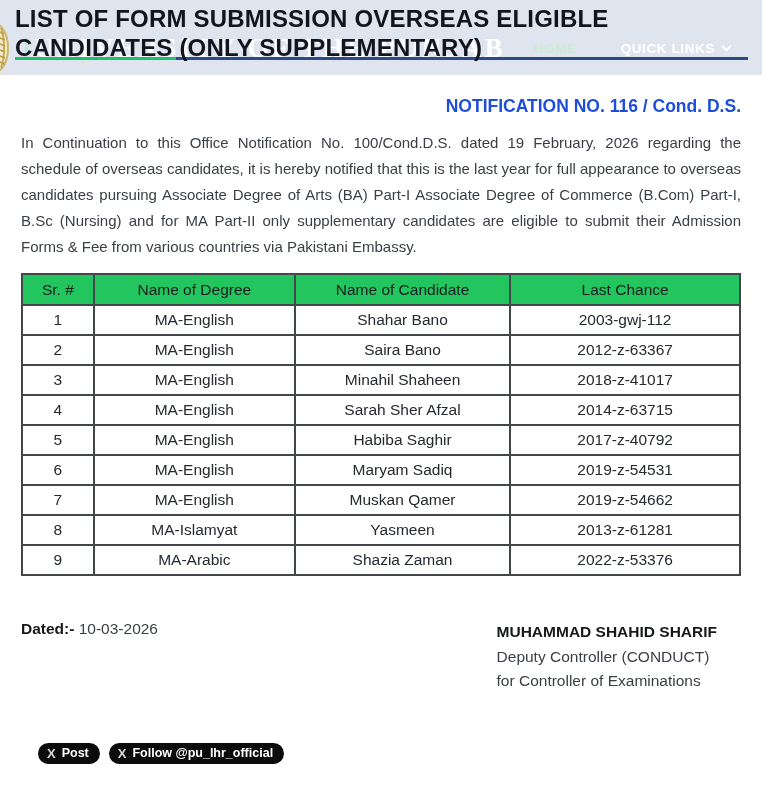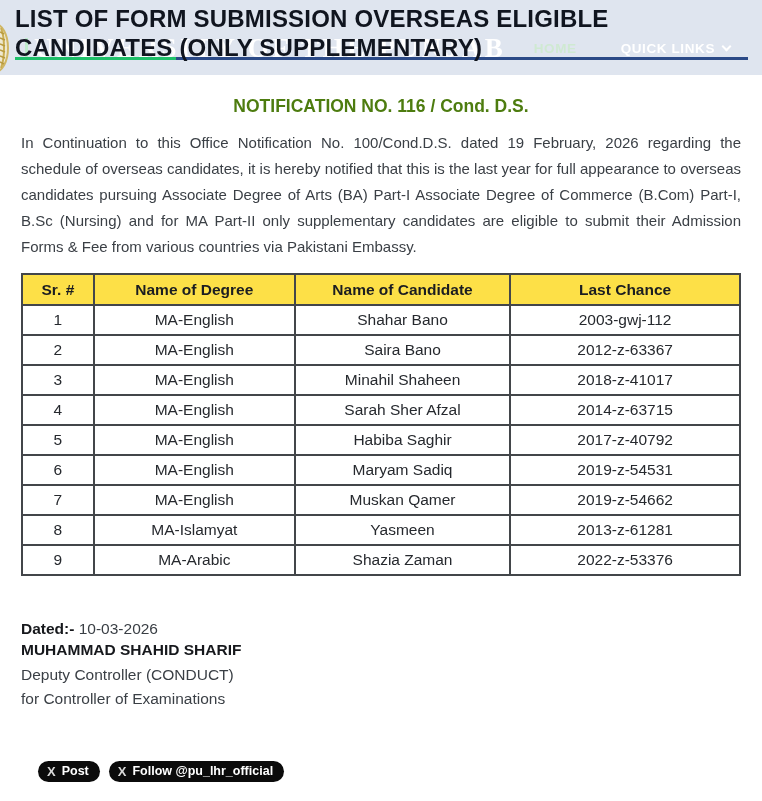--- a/index.html
+++ b/index.html
@@ -47,45 +47,45 @@
   .underline .seg-navy { flex:1; background:#2b4a87; }
   .overlay-title {
     position:absolute; left:15px; top:4px; width:672px; z-index:2;
     font-size:24px; font-weight:800; line-height:1.22; letter-spacing:0.2px;
     color:#10151f;
   }
 
   
   .main { padding:0 21px; }
   .notif-title {
-    text-align:center; font-size:17.5px; font-weight:800; color:#4d7c0f;
+    text-align:right; font-size:17.5px; font-weight:800; color:#1d4ed8;
     margin:21px 0 13px;
   }
   .body-par {
     text-align:justify; font-size:15px; line-height:26px; color:#3a3f45;
     margin-bottom:13px;
   }
   .list-heading {
     font-size:15.5px; font-weight:800; color:#16181c; margin:13px 0 13px;
   }
   table.cand {
     width:100%; border-collapse:collapse; font-size:15.5px; color:#26292e;
     table-layout:fixed;
   }
   table.cand th, table.cand td {
     border:2px solid #43464a; text-align:center; padding:2px 6px;
     height:29px; line-height:24px; overflow:hidden; white-space:nowrap;
   }
   table.cand th {
-    background:#fde047; font-weight:700; color:#1b1d21; height:31px;
+    background:#22c55e; font-weight:400; color:#1b1d21; height:31px;
   }
 
   .footer-row {
     display:flex; justify-content:space-between; align-items:flex-start;
-    margin-top:44px; padding-right:24px;flex-direction:column;
+    margin-top:44px; padding-right:24px;
   }
   .dated { font-size:15.5px; color:#3a3f45; }
   .dated .lbl { font-weight:800; color:#16181c; }
   .signature { text-align:left; font-size:15.5px; line-height:24.5px; }
   .signature .name { font-weight:800; color:#16181c; }
 
   .social-row {
     display:flex; gap:9px; margin-top:49px; padding-left:17px; padding-bottom:18px;
   }
   .x-btn {

